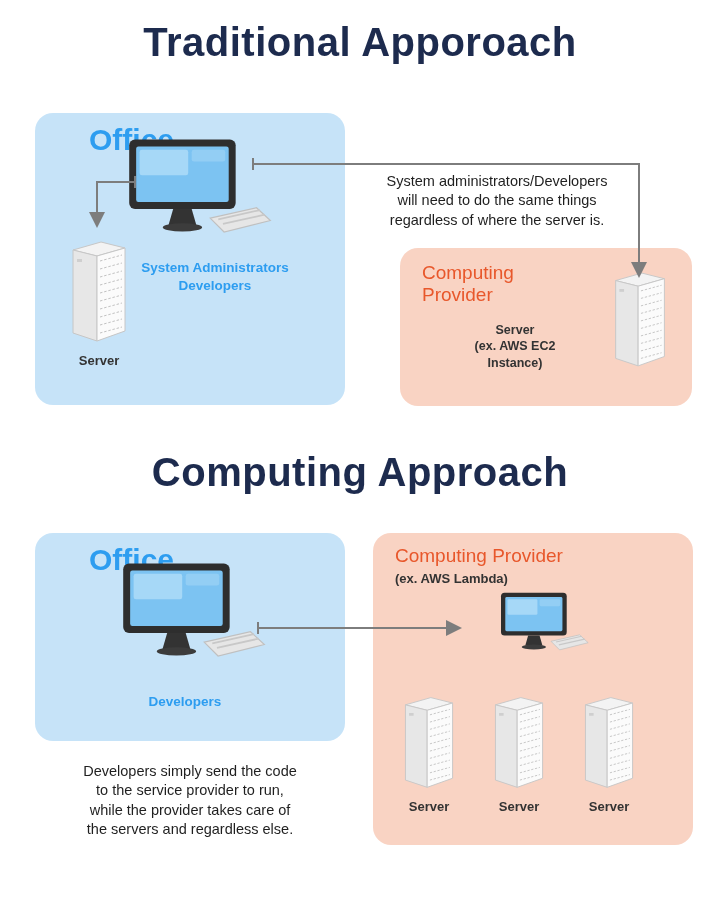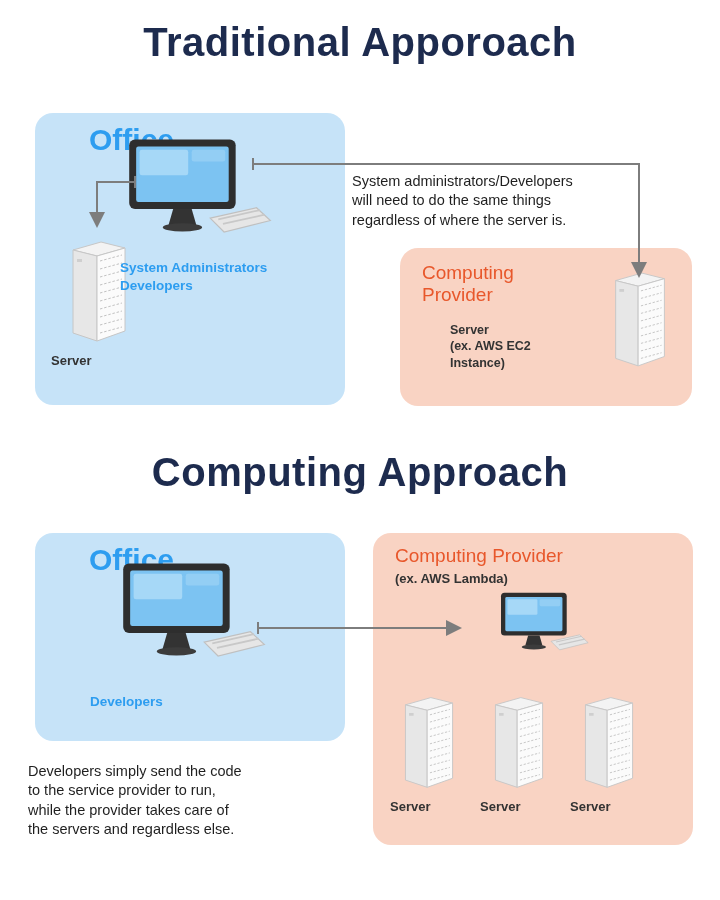--- a/index.html
+++ b/index.html
@@ -18,25 +18,25 @@
   .blue { background:#c6e3f8; }
   .orange { background:#f9d3c3; }
   .office-label {
     position:absolute; font-size:30px; font-weight:bold; color:#2d9df0;margin-left:32px;
   }
   .provider-label {
     position:absolute; font-size:19px; font-weight:normal; color:#e8572b;
     white-space:pre-line; line-height:1.15;
   }
   .note {
-    position:absolute; text-align:left; font-size:14.5px; color:#1f1f1f;
+    position:absolute; text-align:center; font-size:14.5px; color:#1f1f1f;
     white-space:pre-line; line-height:1.34;
   }
   .cap {
-    position:absolute; text-align:left; font-size:13px; font-weight:bold;
+    position:absolute; text-align:center; font-size:13px; font-weight:bold;
     color:#333333; white-space:pre-line; line-height:1.3;
   }
   .blue-cap { color:#2d9df0; }
   .icon { position:absolute; }
   .arrows { position:absolute; left:0; top:0; pointer-events:none; }
   .defs { position:absolute; width:0; height:0; }
 </style>
 </head>
 <body>
 

